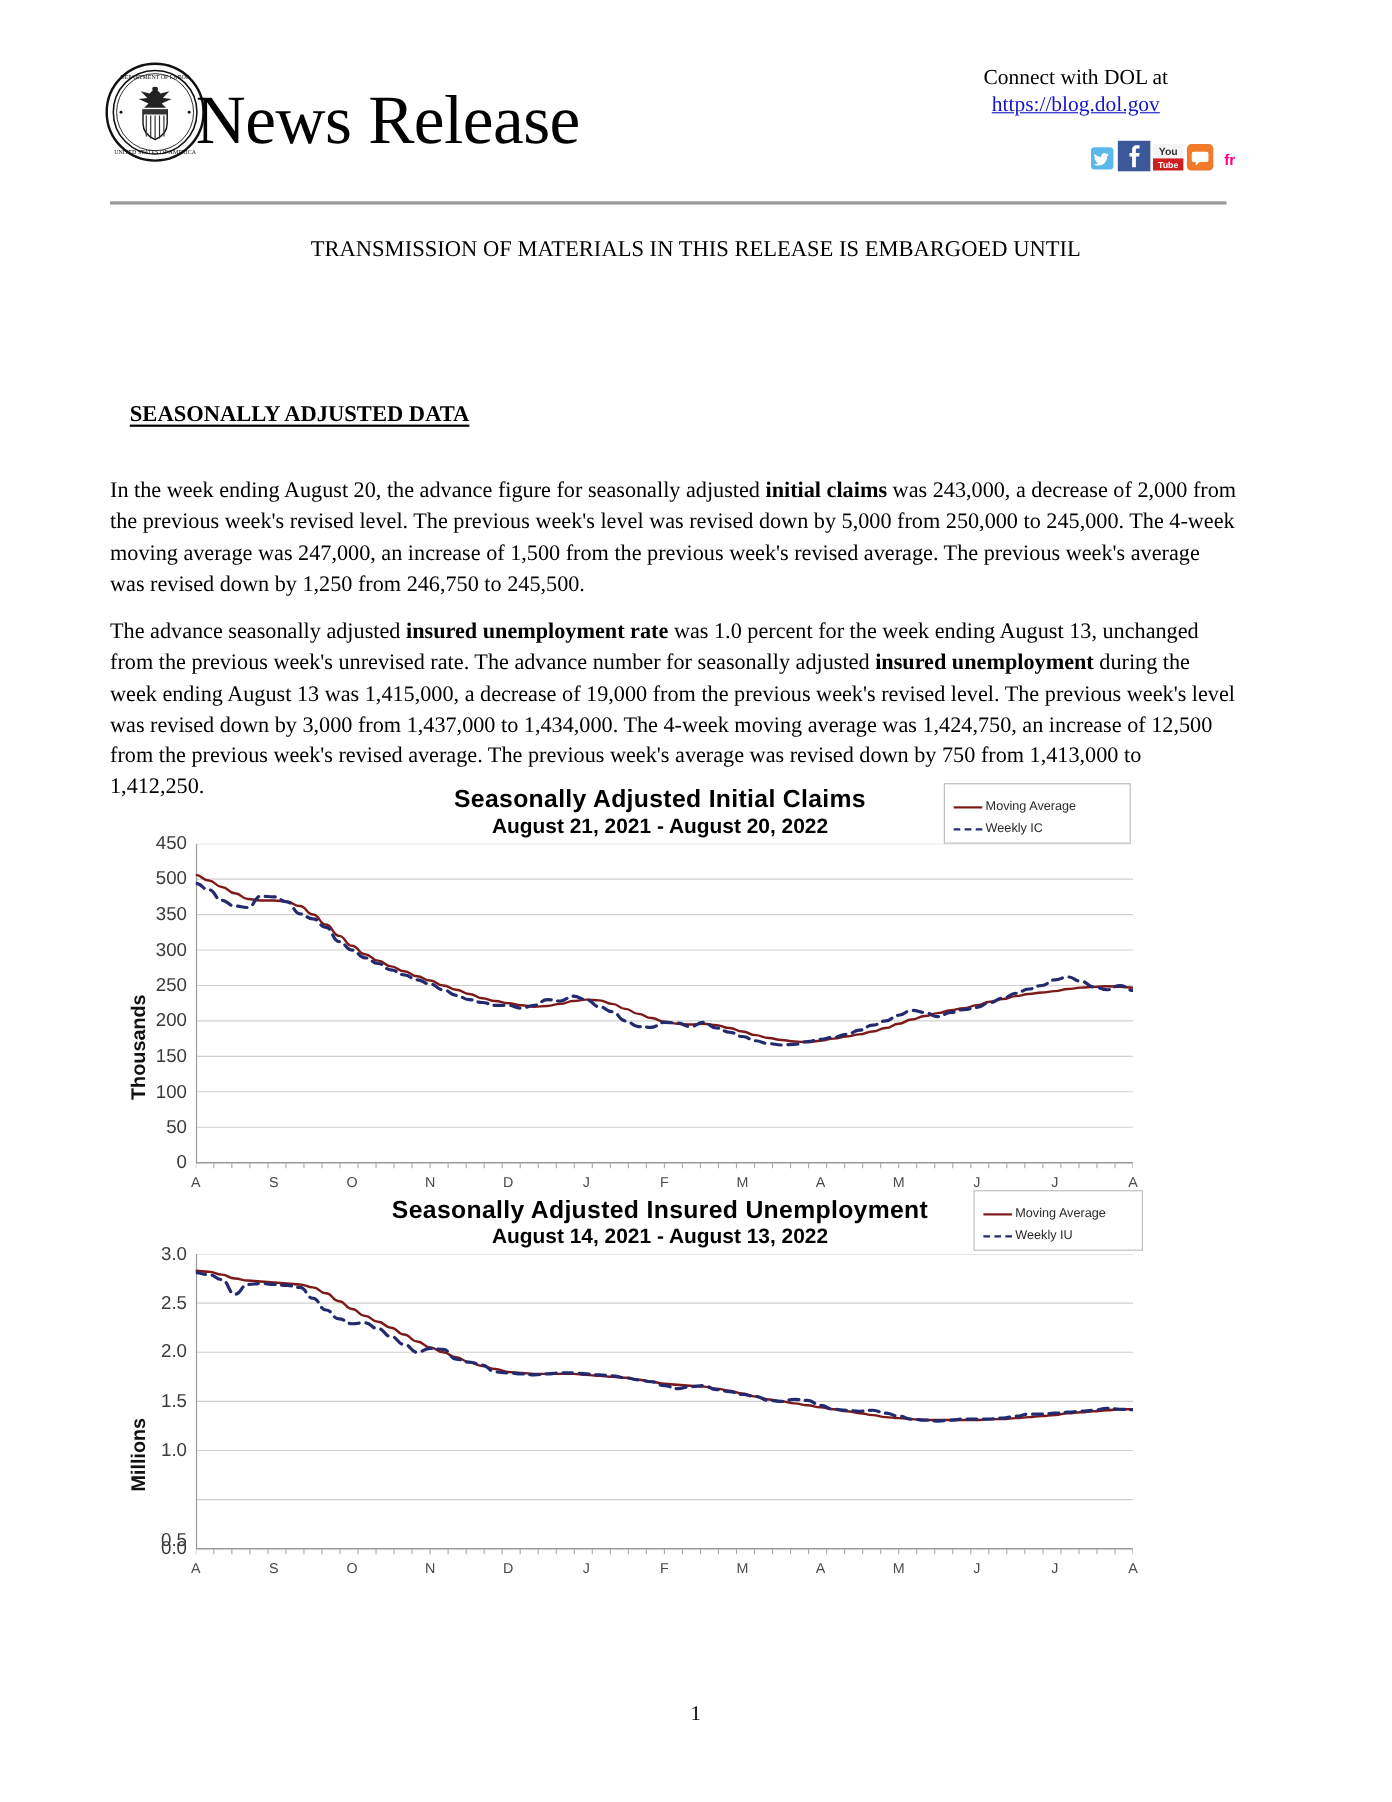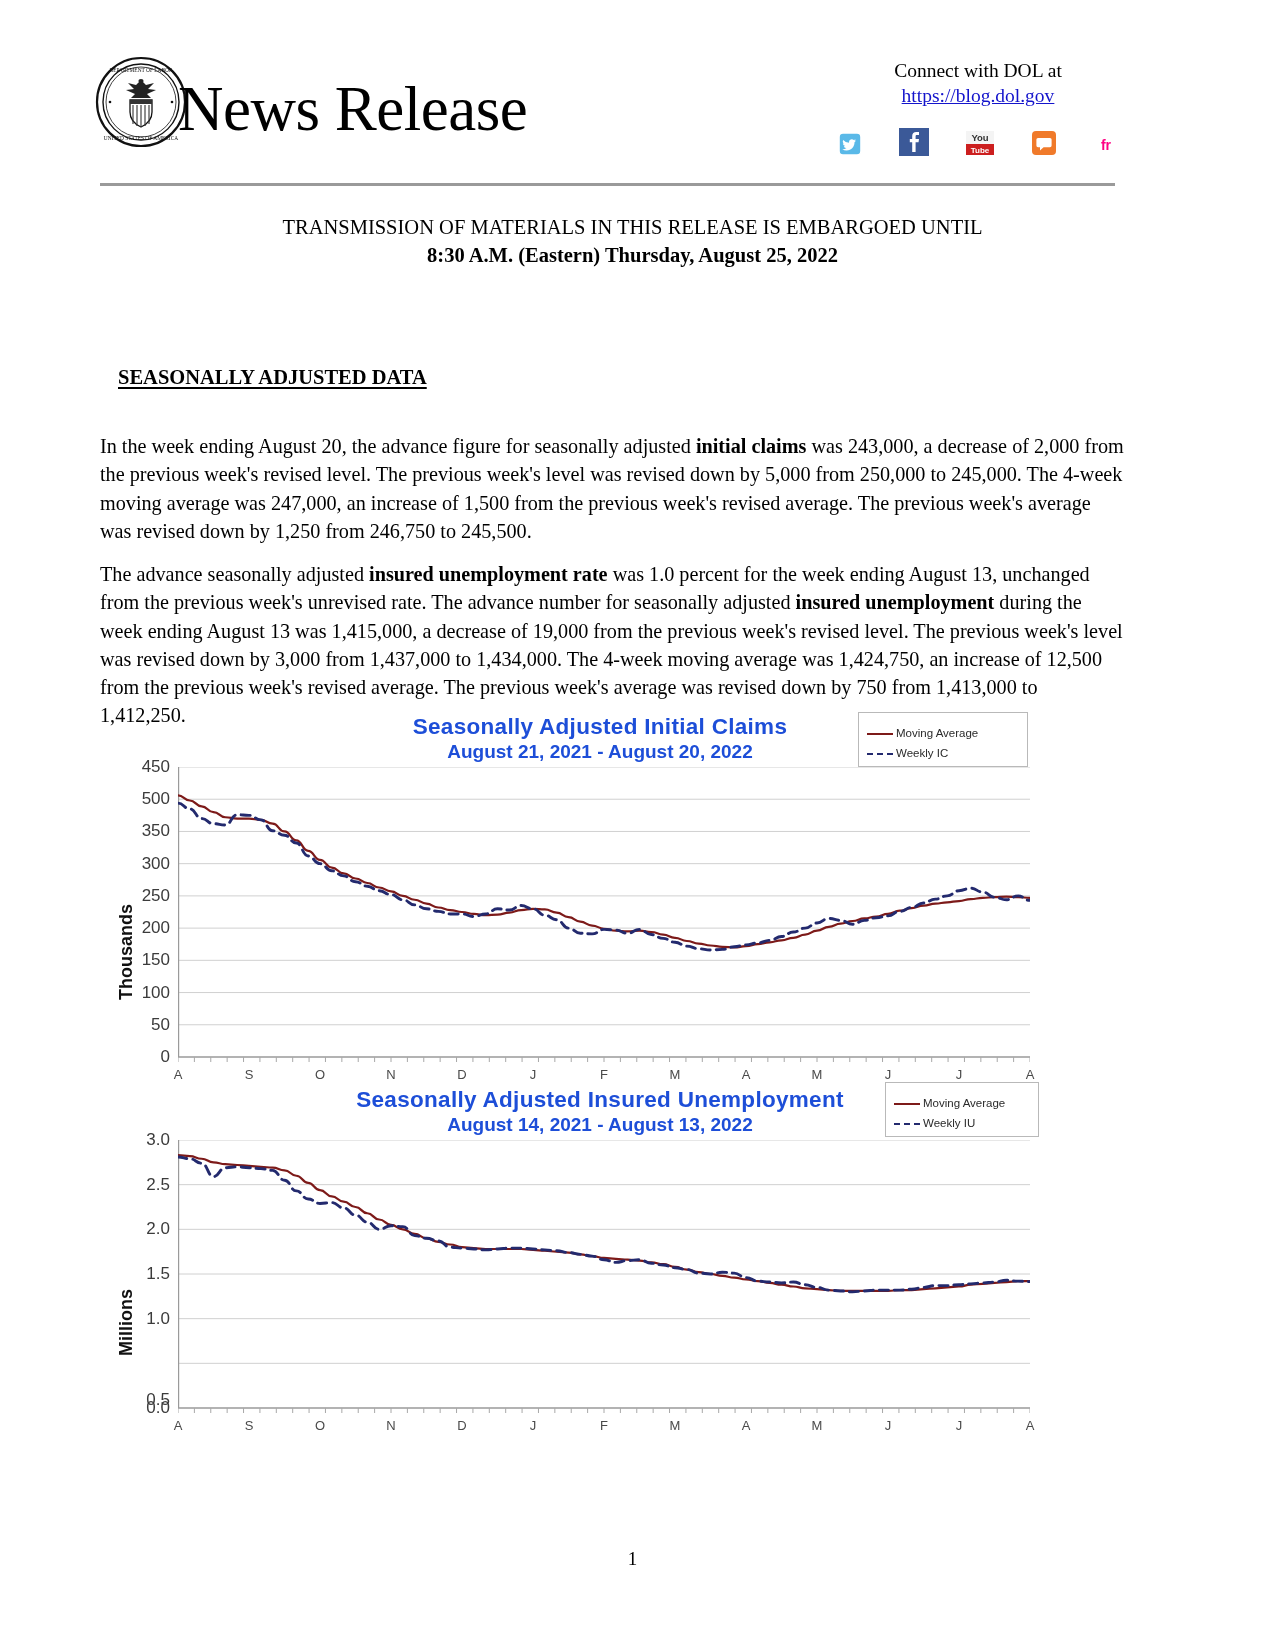--- a/index.html
+++ b/index.html
@@ -24,22 +24,22 @@
     letter-spacing:-0.5px;
     white-space:nowrap;
   }
   .connect{
     position:absolute;right:147px;top:58px;
     text-align:center;width:280px;
     font-size:19.5px;line-height:25px;
   }
   .connect .url{color:#1414cc;text-decoration:underline;display:block;}
   .social{
-    position:absolute;right:147px;top:126px;width:280px;
-    display:flex;justify-content:space-between;align-items:flex-end;gap:2px;
+    position:absolute;right:135px;top:126px;width:280px;
+    display:flex;justify-content:flex-end;align-items:flex-end;gap:2px;
   }
   .sicon{display:block;}
   .rule{
     position:absolute;left:100px;top:183px;width:1015px;height:3px;
     background:#9a9a9a;
   }
 
   
   .embargo{
     position:absolute;left:0;top:213px;width:1265px;text-align:center;
@@ -63,21 +63,21 @@
   }
   .para b{font-weight:bold;}
   #para1{top:412px;}
   #para2{top:540px;}
 
   
   .chart{position:absolute;}
   .chart-title{
     position:absolute;text-align:center;
     font-family:"Liberation Sans", sans-serif;
-    font-weight:bold;color:#1d4ed8;
+    font-weight:bold;color:#000000;
   }
   .chart-title .t1{font-size:22.5px;line-height:27px;letter-spacing:0.3px;display:block;}
   .chart-title .t2{font-size:19px;line-height:24px;font-weight:bold;display:block;}
   .legend{
     position:absolute;border:1px solid #b9b9b9;background:#fff;
     font-family:"Liberation Sans", sans-serif;font-size:11.5px;color:#2a2a2a;
     padding:6px 10px 7px 8px;
   }
   .legend .row{display:flex;align-items:flex-end;height:20px;white-space:nowrap;}
   .legend .swatch{width:26px;height:10px;margin-right:3px;position:relative;flex:none;}
@@ -196,21 +196,20 @@
           <text x="12" y="18" font-size="14" text-anchor="middle" fill="#ff0084" font-family="Liberation Sans, sans-serif" font-weight="bold">fr</text>
         </svg>
       </span>
     </div>
 
     <div class="rule"></div>
   </div>
 
   <div class="embargo">
     <div>TRANSMISSION OF MATERIALS IN THIS RELEASE IS EMBARGOED UNTIL</div>
-    <div class="b">8:30 A.M. (Eastern) Thursday, August 25, 2022</div>
   </div>
 
   <div class="h2">SEASONALLY ADJUSTED DATA</div>
 
   <p class="para" id="para1">
     <span>In the week ending August 20, the advance figure for seasonally adjusted </span><b>initial claims</b><span> was 243,000, a decrease of 2,000 from the previous week's revised level. The previous week's level was revised down by 5,000 from 250,000 to 245,000. The 4-week moving average was 247,000, an increase of 1,500 from the previous week's revised average. The previous week's average was revised down by 1,250 from 246,750 to 245,500.</span>
   </p>
 
   <p class="para" id="para2">
     <span>The advance seasonally adjusted </span><b>insured unemployment rate</b><span> was 1.0 percent for the week ending August 13, unchanged from the previous week's unrevised rate. The advance number for seasonally adjusted </span><b>insured unemployment</b><span> during the week ending August 13 was 1,415,000, a decrease of 19,000 from the previous week's revised level. The previous week's level was revised down by 3,000 from 1,437,000 to 1,434,000. The 4-week moving average was 1,424,750, an increase of 12,500 from the previous week's revised average. The previous week's average was revised down by 750 from 1,413,000 to 1,412,250.</span>

